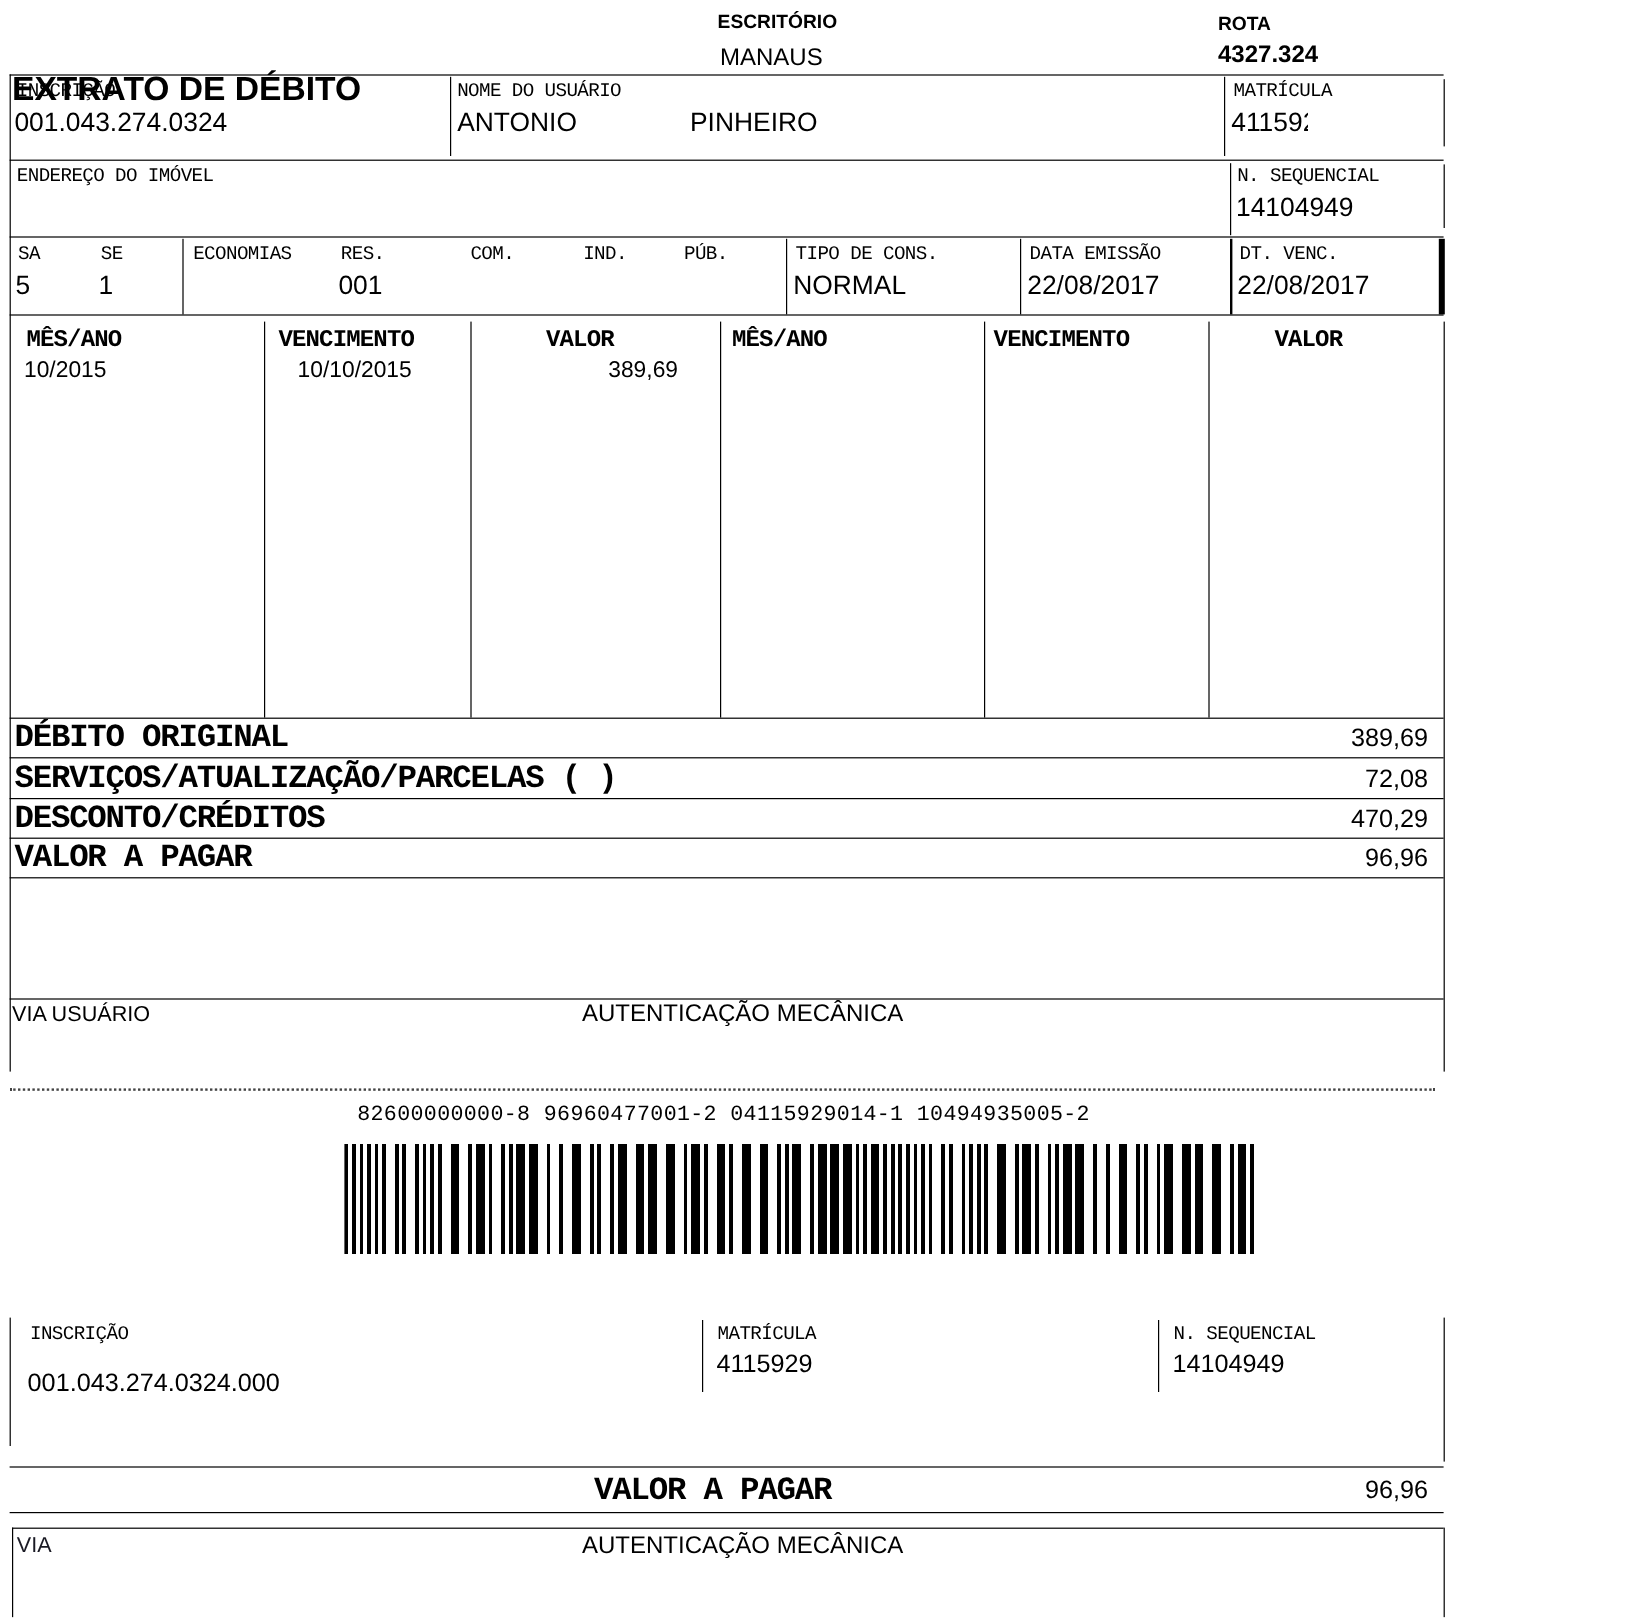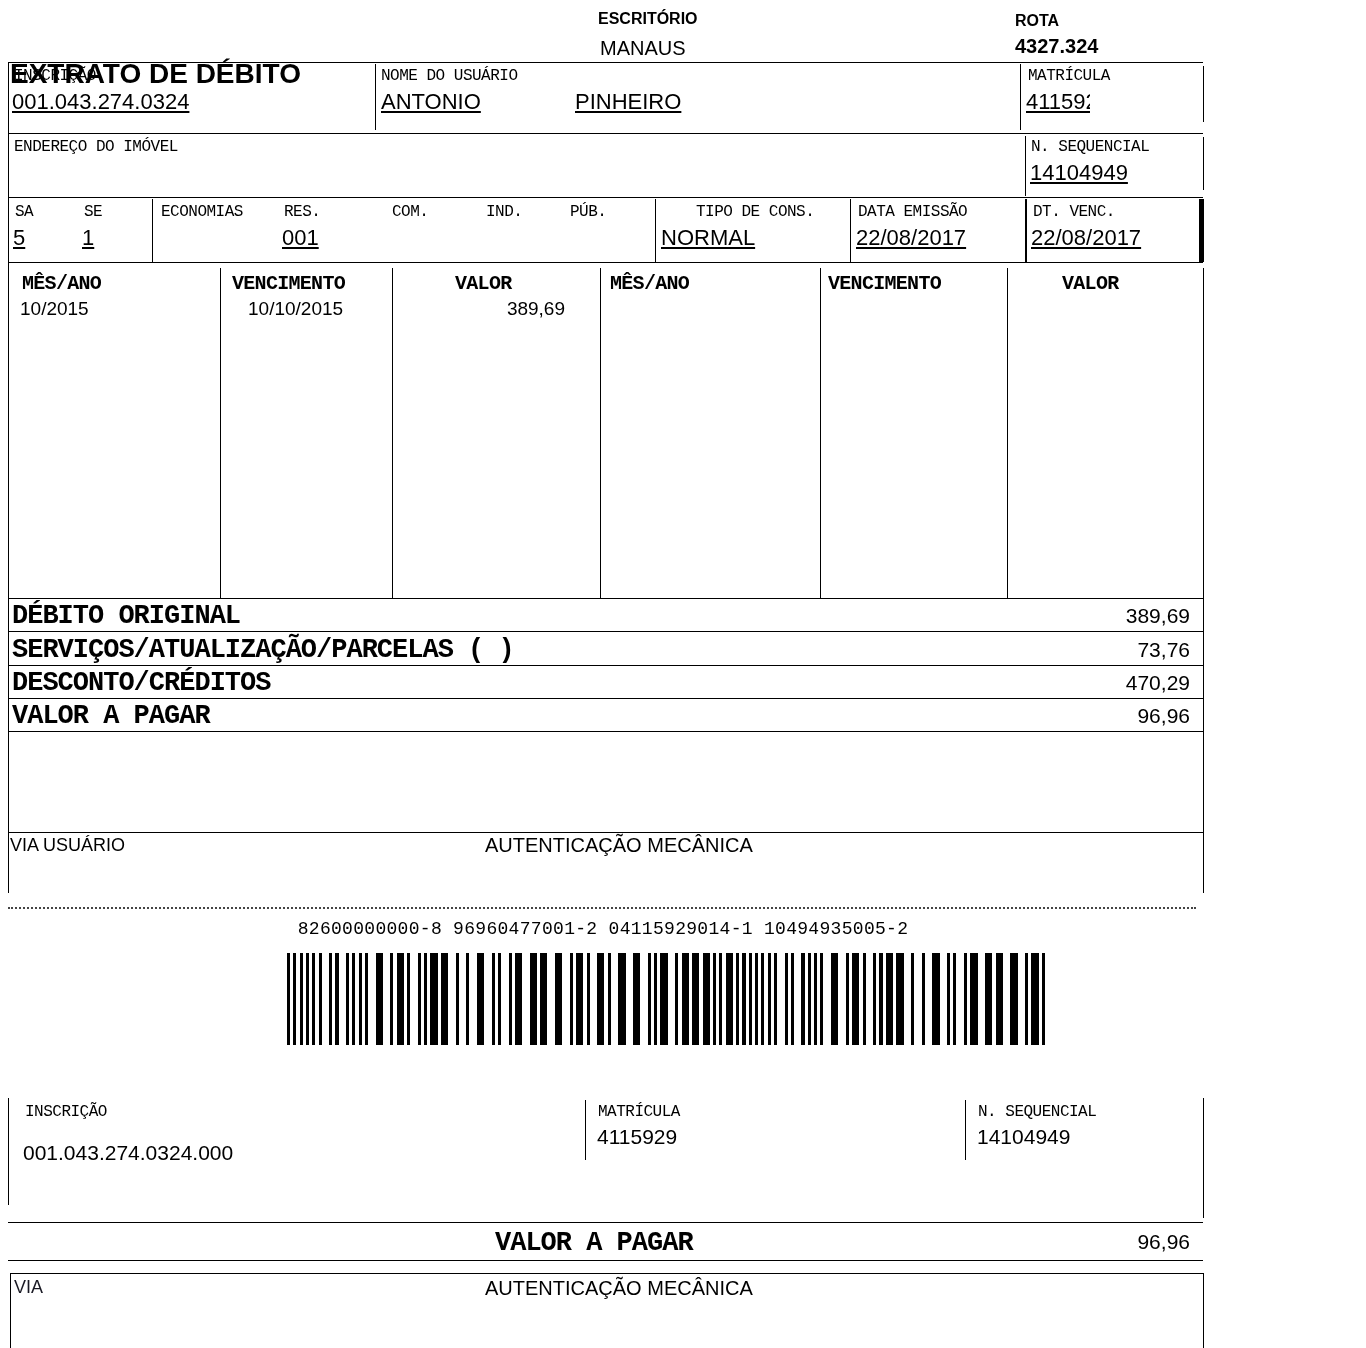--- a/index.html
+++ b/index.html
@@ -1,20 +1,20 @@
 <!DOCTYPE html>
 <html><head>
 <meta charset="utf-8">
 <style>
   html,body{margin:0;padding:0;background:#fff;}
   #page{position:relative;width:1366px;height:1348px;background:#fff;color:#000;overflow:hidden;}
   .pos{position:absolute;white-space:pre;}
   .ln{position:absolute;background:#000;}
   .lab{font:16px "Liberation Mono",monospace;letter-spacing:-0.5px;}
-  .val{font:22px "Liberation Sans",sans-serif;text-decoration:underline;}
+  .val{font:22px "Liberation Sans",sans-serif;}
   .val-sm{font:19px "Liberation Sans",sans-serif;}
   .th{font:bold 20px "Liberation Mono",monospace;letter-spacing:-0.7px;}
   .tot-lab{font:bold 27px "Liberation Mono",monospace;letter-spacing:-1px;}
   .tot-val{font:21px "Liberation Sans",sans-serif;}
   .title{font:bold 28px "Liberation Sans",sans-serif;}
   .hd-lab{font:bold 16px "Liberation Sans",sans-serif;}
   .hd-val{font:20px "Liberation Sans",sans-serif;}
   .hd-val-b{font:bold 20px "Liberation Sans",sans-serif;}
   .sans18{font:18px "Liberation Sans",sans-serif;}
   .sans20{font:20px "Liberation Sans",sans-serif;}
@@ -69,21 +69,21 @@
   <div class="pos lab" style="left:15px;top:203px;">SA</div>
   <div class="pos val" style="left:13px;top:225px;">5</div>
   <div class="pos lab" style="left:84px;top:203px;">SE</div>
   <div class="pos val" style="left:82px;top:225px;">1</div>
   <div class="pos lab" style="left:161px;top:203px;">ECONOMIAS</div>
   <div class="pos lab" style="left:284px;top:203px;">RES.</div>
   <div class="pos val" style="left:282px;top:225px;">001</div>
   <div class="pos lab" style="left:392px;top:203px;">COM.</div>
   <div class="pos lab" style="left:486px;top:203px;">IND.</div>
   <div class="pos lab" style="left:570px;top:203px;">PÚB.</div>
-  <div class="pos lab" style="left:663px;top:203px;margin-left:33px;">TIPO DE CONS.</div>
+  <div class="pos lab" style="left:663px;top:203px;">TIPO DE CONS.</div>
   <div class="pos val" style="left:661px;top:225px;">NORMAL</div>
   <div class="pos lab" style="left:858px;top:203px;">DATA EMISSÃO</div>
   <div class="pos val" style="left:856px;top:225px;">22/08/2017</div>
   <div class="pos lab" style="left:1033px;top:203px;">DT. VENC.</div>
   <div class="pos val" style="left:1031px;top:225px;">22/08/2017</div>
 
   <div>
     <div class="ln" style="left:220px;top:268px;width:1px;height:330px;"></div>
     <div class="ln" style="left:392px;top:268px;width:1px;height:330px;"></div>
     <div class="ln" style="left:600px;top:268px;width:1px;height:330px;"></div>
@@ -110,21 +110,21 @@
   <div class="ln" style="left:8px;top:665px;width:1195px;height:1px;"></div>
   <div class="ln" style="left:8px;top:698px;width:1195px;height:1px;"></div>
   <div class="ln" style="left:8px;top:731px;width:1195px;height:1px;"></div>
 
   <div>
     <div class="pos tot-lab" style="left:12px;top:601px;line-height:30px;">DÉBITO ORIGINAL</div>
     <div class="pos tot-val" style="right:176px;top:604px;">389,69</div>
   </div>
   <div>
     <div class="pos tot-lab" style="left:12px;top:635px;line-height:30px;">SERVIÇOS/ATUALIZAÇÃO/PARCELAS ( )</div>
-    <div class="pos tot-val" style="right:176px;top:638px;">73,76</div>
+    <div class="pos tot-val" style="right:176px;top:638px;">72,08</div>
   </div>
   <div>
     <div class="pos tot-lab" style="left:12px;top:668px;line-height:30px;">DESCONTO/CRÉDITOS</div>
     <div class="pos tot-val" style="right:176px;top:671px;">470,29</div>
   </div>
   <div>
     <div class="pos tot-lab" style="left:12px;top:701px;line-height:30px;">VALOR A PAGAR</div>
     <div class="pos tot-val" style="right:176px;top:704px;">96,96</div>
   </div>
 

